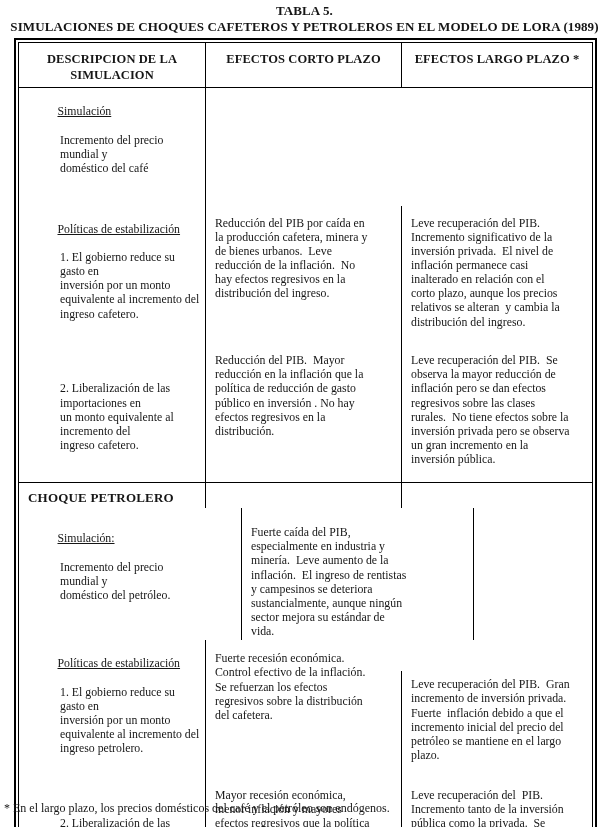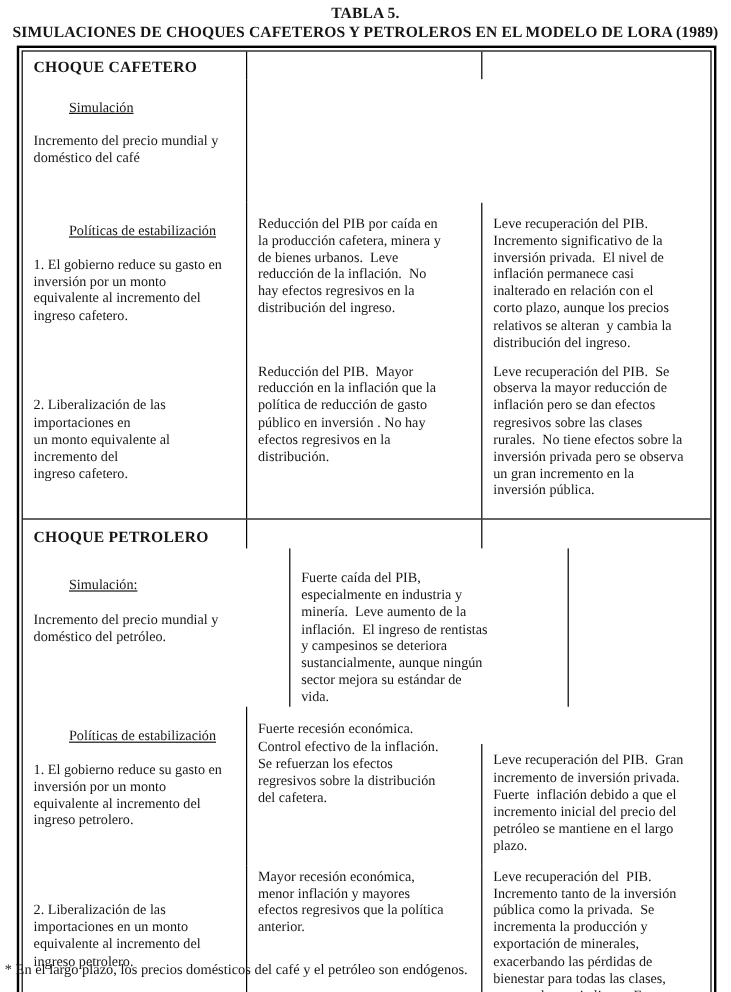--- a/index.html
+++ b/index.html
@@ -22,21 +22,21 @@
     white-space:pre-wrap;overflow:hidden;
   }
   .c2,.c3{border-left:1px solid #000;}
   .hdr{border-bottom:1px solid #000;min-height:42px;}
   .hdr .cell{
     font-weight:bold;text-align:center;font-size:12.5px;line-height:1.25;
     padding:9px 4px 4px;letter-spacing:0.1px;
   }
   .secname{font-weight:bold;font-size:13px;letter-spacing:0.2px;}
   .ulabel{text-decoration:underline;}
-  .ctext{white-space:pre-wrap;}
+  .ctext{white-space:pre-wrap;margin-left:32px;}
   .sec2{border-top:1px solid #000;}
   .r-caf-sec{min-height:21px;}
   .r-caf-sec .c1{padding-top:5px;}
   .r-caf-sim{min-height:88px;}
   .r-caf-sim .c2{padding-top:13px;}
   .r-caf-pol1{min-height:122px;}
   .r-caf-pol1 .c2,.r-caf-pol1 .c3{padding-top:10px;}
   .r-caf-pol2{min-height:114px;}
   .r-pet-sec{min-height:24px;}
   .r-pet-sec .c1{padding-top:7px;}
@@ -57,26 +57,27 @@
 
 <div class="doc-title">
   <div>TABLA 5.</div>
   <div>SIMULACIONES DE CHOQUES CAFETEROS Y PETROLEROS EN EL MODELO DE LORA (1989)</div>
 </div>
 
 <div class="tblwrap">
   <div class="outer">
     <div class="inner">
 
-
-      <div class="row r-caf-sec">
-        <div class="cell c1 secname">CHOQUE CAFETERO</div>
-        <div class="cell c2"></div>
-        <div class="cell c3"></div>
-      </div>
+      <div class="row hdr">
+        <div class="cell c1">DESCRIPCION DE LA
+SIMULACION</div>
+        <div class="cell c2">EFECTOS CORTO PLAZO</div>
+        <div class="cell c3">EFECTOS LARGO PLAZO *</div>
+      </div>
+
 
       <div class="row r-caf-sim">
         <div class="cell c1">
           <span class="ulabel">Simulación</span>
           <div class="ctext">Incremento del precio mundial y
 doméstico del café</div>
         </div>
         <div class="cell c3"></div>
       </div>
 

